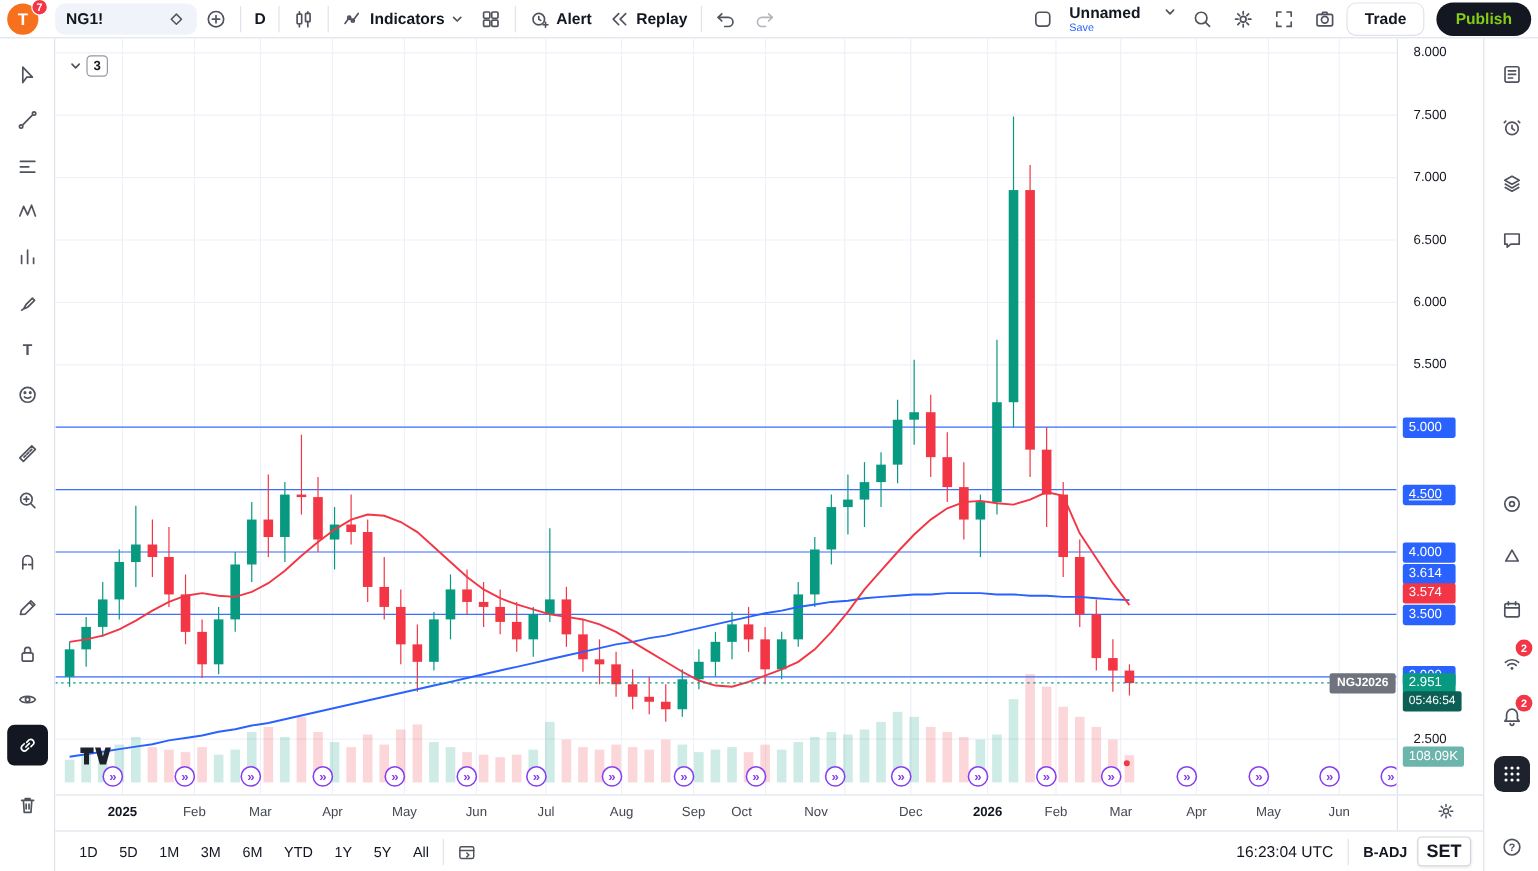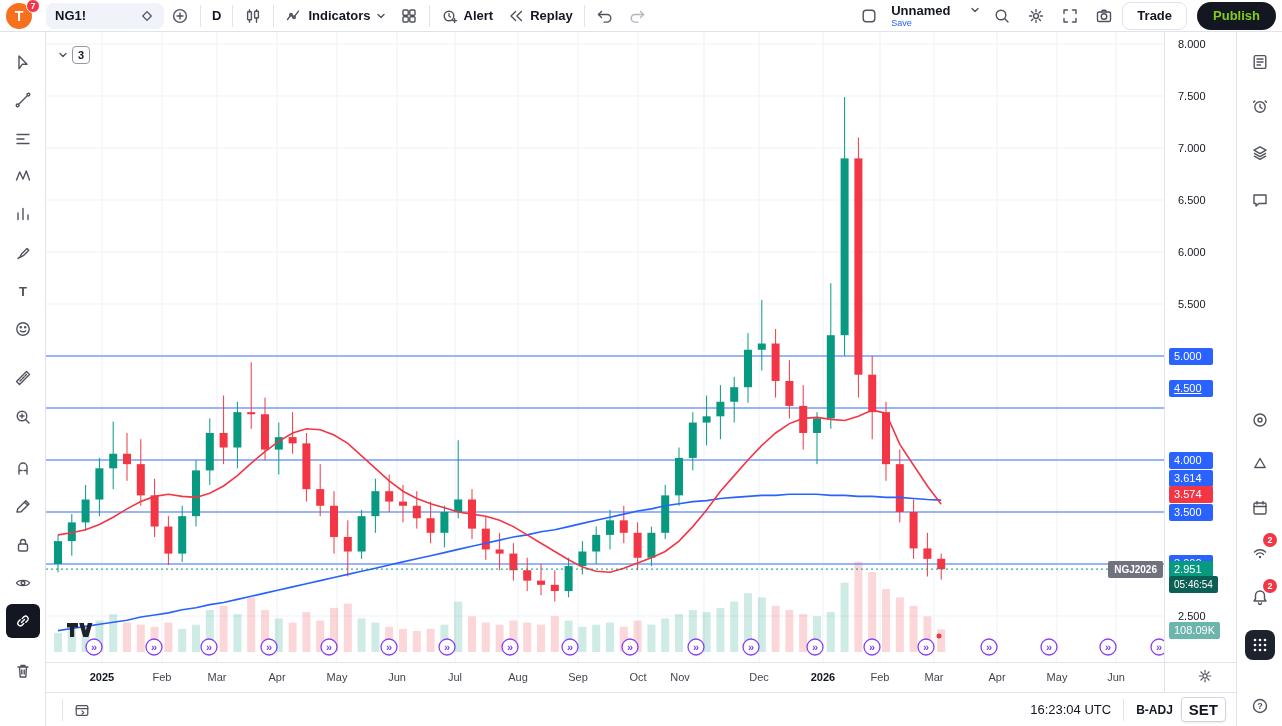--- a/index.html
+++ b/index.html
@@ -611,21 +611,21 @@
   <div class="time-axis" id="time-axis">
       <div class="t-label year" style="left: 36px;">2025</div>
       <div class="t-label" style="left: 96px;">Feb</div>
       <div class="t-label" style="left: 151px;">Mar</div>
       <div class="t-label" style="left: 211px;">Apr</div>
       <div class="t-label" style="left: 271px;">May</div>
       <div class="t-label" style="left: 331px;">Jun</div>
       <div class="t-label" style="left: 389px;">Jul</div>
       <div class="t-label" style="left: 452px;">Aug</div>
       <div class="t-label" style="left: 512px;">Sep</div>
-      <div class="t-label" style="left: 572px;">Oct</div>
+      <div class="t-label" style="left: 552px;">Oct</div>
       <div class="t-label" style="left: 614px;">Nov</div>
       <div class="t-label" style="left: 693px;">Dec</div>
       <div class="t-label year" style="left: 757px;">2026</div>
       <div class="t-label" style="left: 814px;">Feb</div>
       <div class="t-label" style="left: 868px;">Mar</div>
       <div class="t-label" style="left: 931px;">Apr</div>
       <div class="t-label" style="left: 991px;">May</div>
       <div class="t-label" style="left: 1050px;">Jun</div>
     </div>
 </main>
@@ -639,21 +639,21 @@
       </svg>
   </div>
 <div class="pl tick" style="top: 4px;">8.000</div>
     <div class="pl tick" style="top: 56px;">7.500</div>
     <div class="pl tick" style="top: 108px;">7.000</div>
     <div class="pl tick" style="top: 160px;">6.500</div>
     <div class="pl tick" style="top: 212px;">6.000</div>
     <div class="pl tick" style="top: 264px;">5.500</div>
     <div class="pl tick" style="top: 576px;">2.500</div>
     <div class="pl blue" style="top: 316px;">5.000</div>
-    <div class="pl blue" style="top: 348px; text-decoration: underline;">4.500</div>
+    <div class="pl blue" style="top: 372px; text-decoration: underline;">4.500</div>
     <div class="pl blue" style="top: 420px;">4.000</div>
     <div class="pl blue" style="top: 472px;">3.500</div>
     <div class="pl blue" style="top: 511px; margin-top: 12px;">3.000</div>
     <div class="pl blue" style="top: 438px;">3.614</div>
     <div class="pl red" style="top: 454px;">3.574</div>
     <div class="pl green" style="top: 529px;">2.951</div>
     <div class="pl dgreen" style="top: 544px;">05:46:54</div>
     <div class="pl teal" style="top: 590px;">108.09K</div>
   </aside>
 
@@ -730,20 +730,31 @@
   </button>
   <button class="rs-btn" style="top:656px">
       <svg class="icn" width="18" height="18" viewBox="0 0 18 18">
         <circle cx="9" cy="9" r="6.5"></circle>
         <text x="9" y="12" font-size="9" font-weight="bold" text-anchor="middle">?</text>
       </svg>
     </button>
 </nav>
 
 <footer class="bottom-bar">
+  <div id="ranges">
+      <button class="range-btn">1D</button>
+      <button class="range-btn">5D</button>
+      <button class="range-btn">1M</button>
+      <button class="range-btn">3M</button>
+      <button class="range-btn">6M</button>
+      <button class="range-btn">YTD</button>
+      <button class="range-btn">1Y</button>
+      <button class="range-btn">5Y</button>
+      <button class="range-btn">All</button>
+    </div>
   <div class="sep"></div>
   <button class="tb-btn">
     <svg class="icn" width="16" height="16" viewBox="0 0 18 18">
         <rect x="2.5" y="4" width="13" height="11" rx="1.5"></rect>
         <path d="M2.5 7.5h13M9 10l2 1.8L9 13.6"></path>
       </svg>
   </button>
   <div class="bb-right">
     <button class="clock-btn">16:23:04 UTC</button>
     <div class="sep"></div>

